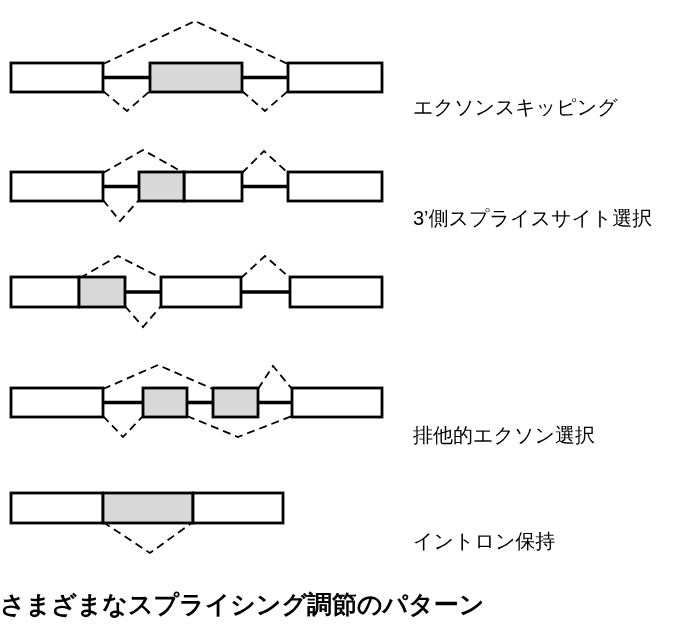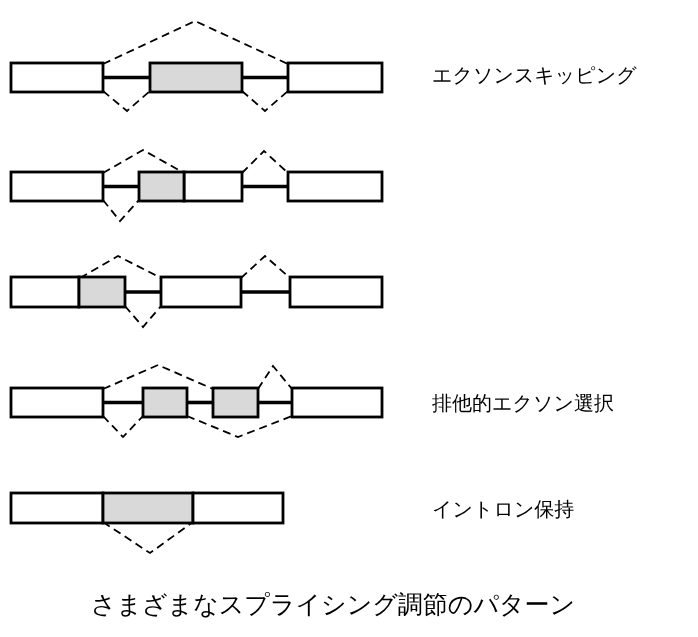--- a/index.html
+++ b/index.html
@@ -42,34 +42,34 @@
   }
   .splice {
     fill: none;
     stroke: var(--line-color);
     stroke-width: 1.8;
     stroke-dasharray: 8 5;
     stroke-linejoin: miter;
   }
   .row-label {
     position: absolute;
-    left: 432px;
+    left: 413px;
     font-size: 20px;
     line-height: 24px;
     color: var(--text-color);
     white-space: nowrap;
+    margin-top: 32px;
   }
   .figure-title {
     position: absolute;
     top: 588px;
     left: 0;
     width: 666px;
-    text-align: center;
     font-size: 25px;
-    font-weight: normal;
+    font-weight: bold;
     color: var(--text-color);
     white-space: nowrap;
   }
 </style>
 </head>
 <body>
 
 <div class="page">
 
   <svg class="canvas" width="698" height="570" viewBox="0 0 698 570">
@@ -125,17 +125,18 @@
 
     <g>
       <polyline class="splice" points="103,522 150,553 193,522"></polyline>
       <rect class="exon" x="11" y="493" width="92" height="30"></rect>
       <rect class="alt-exon" x="103" y="493" width="90" height="30"></rect>
       <rect class="exon" x="193" y="493" width="90" height="30"></rect>
     </g>
   </svg>
 
   <div class="row-label" style="top:63px">エクソンスキッピング</div>
+  <div class="row-label" style="top:174px">3’側スプライスサイト選択</div>
   <div class="row-label" style="top:497px">イントロン保持</div>
   <div class="row-label" style="top:391px">排他的エクソン選択</div>
 
   <div class="figure-title">さまざまなスプライシング調節のパターン</div>
 </div>
 
 </body></html>

